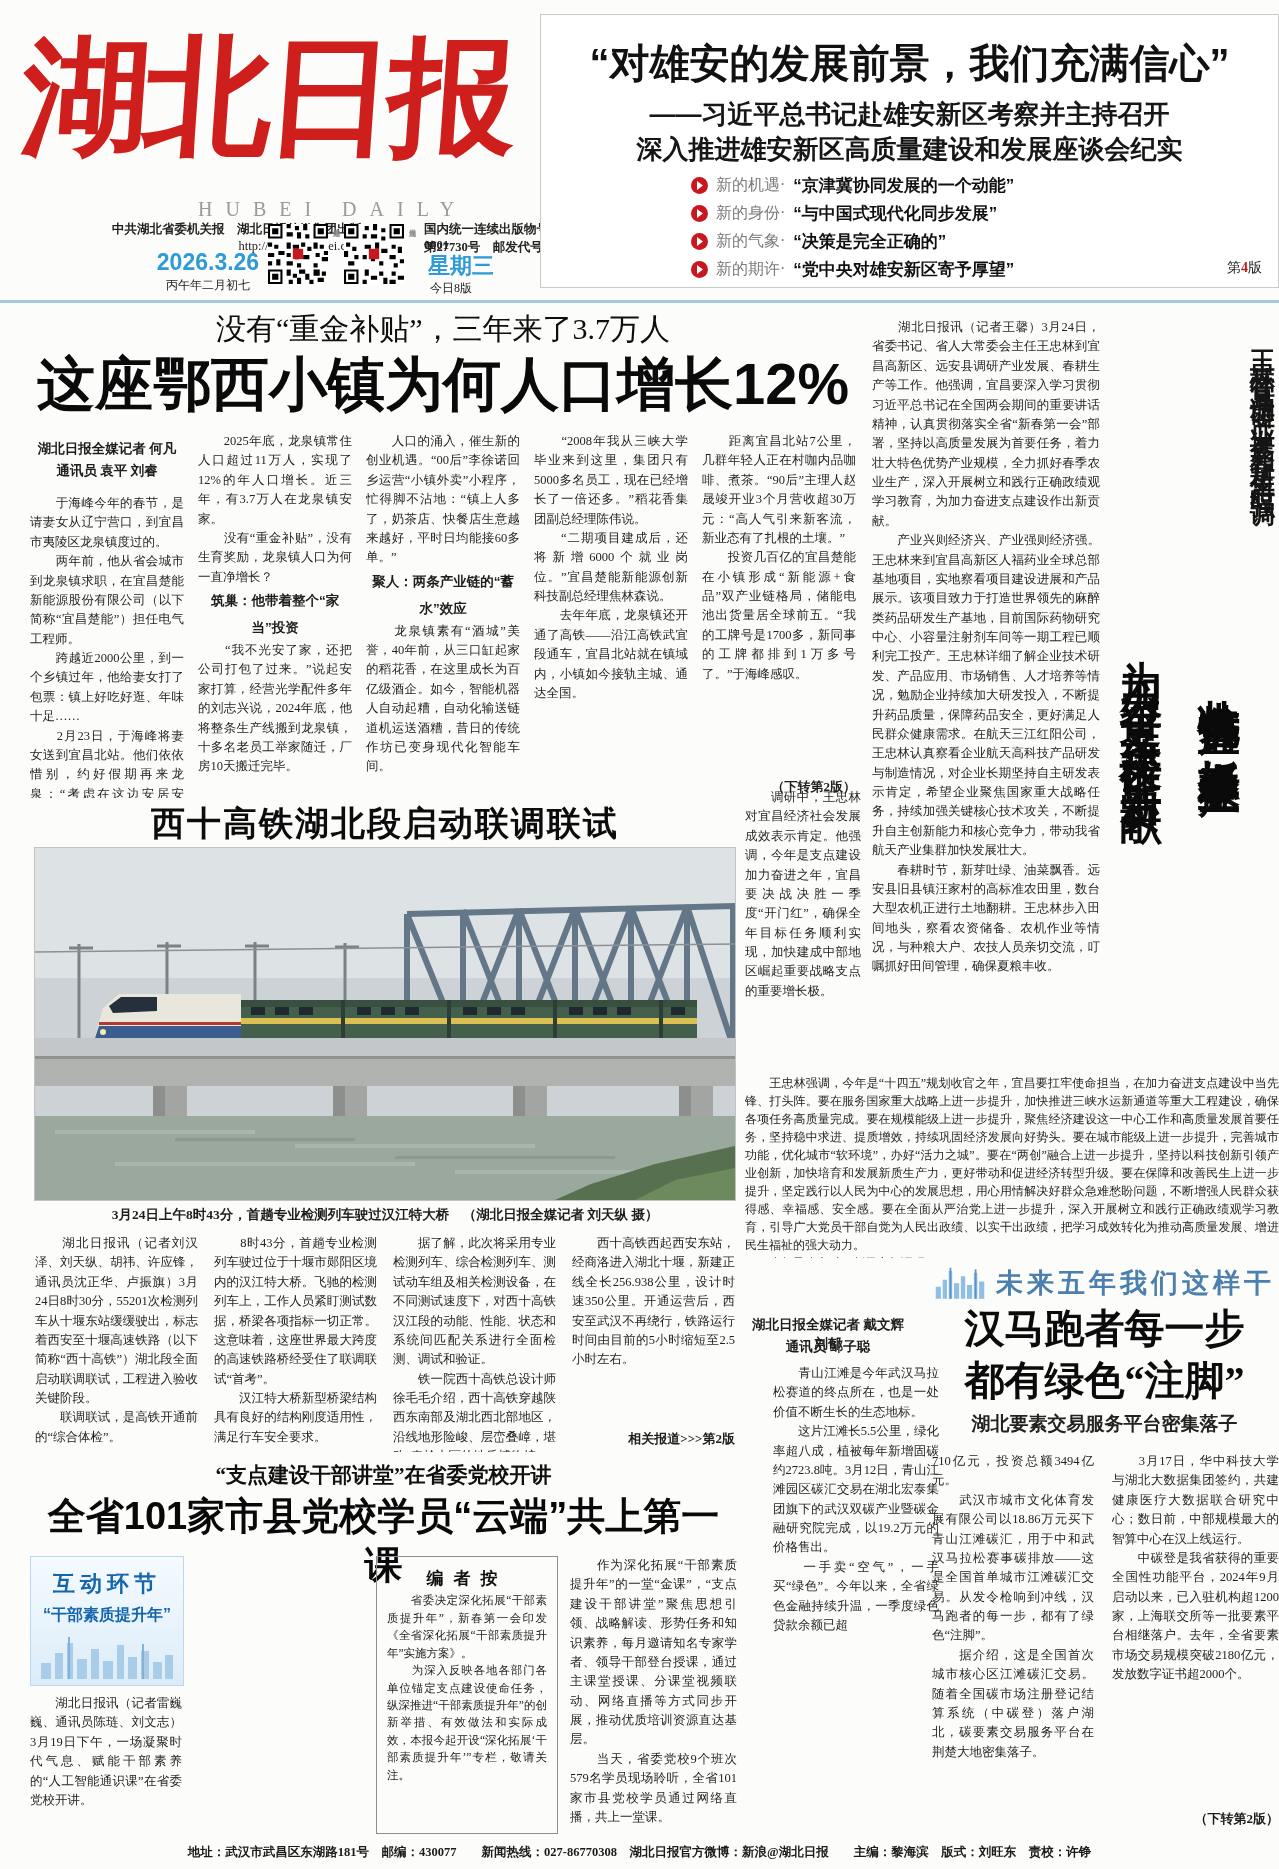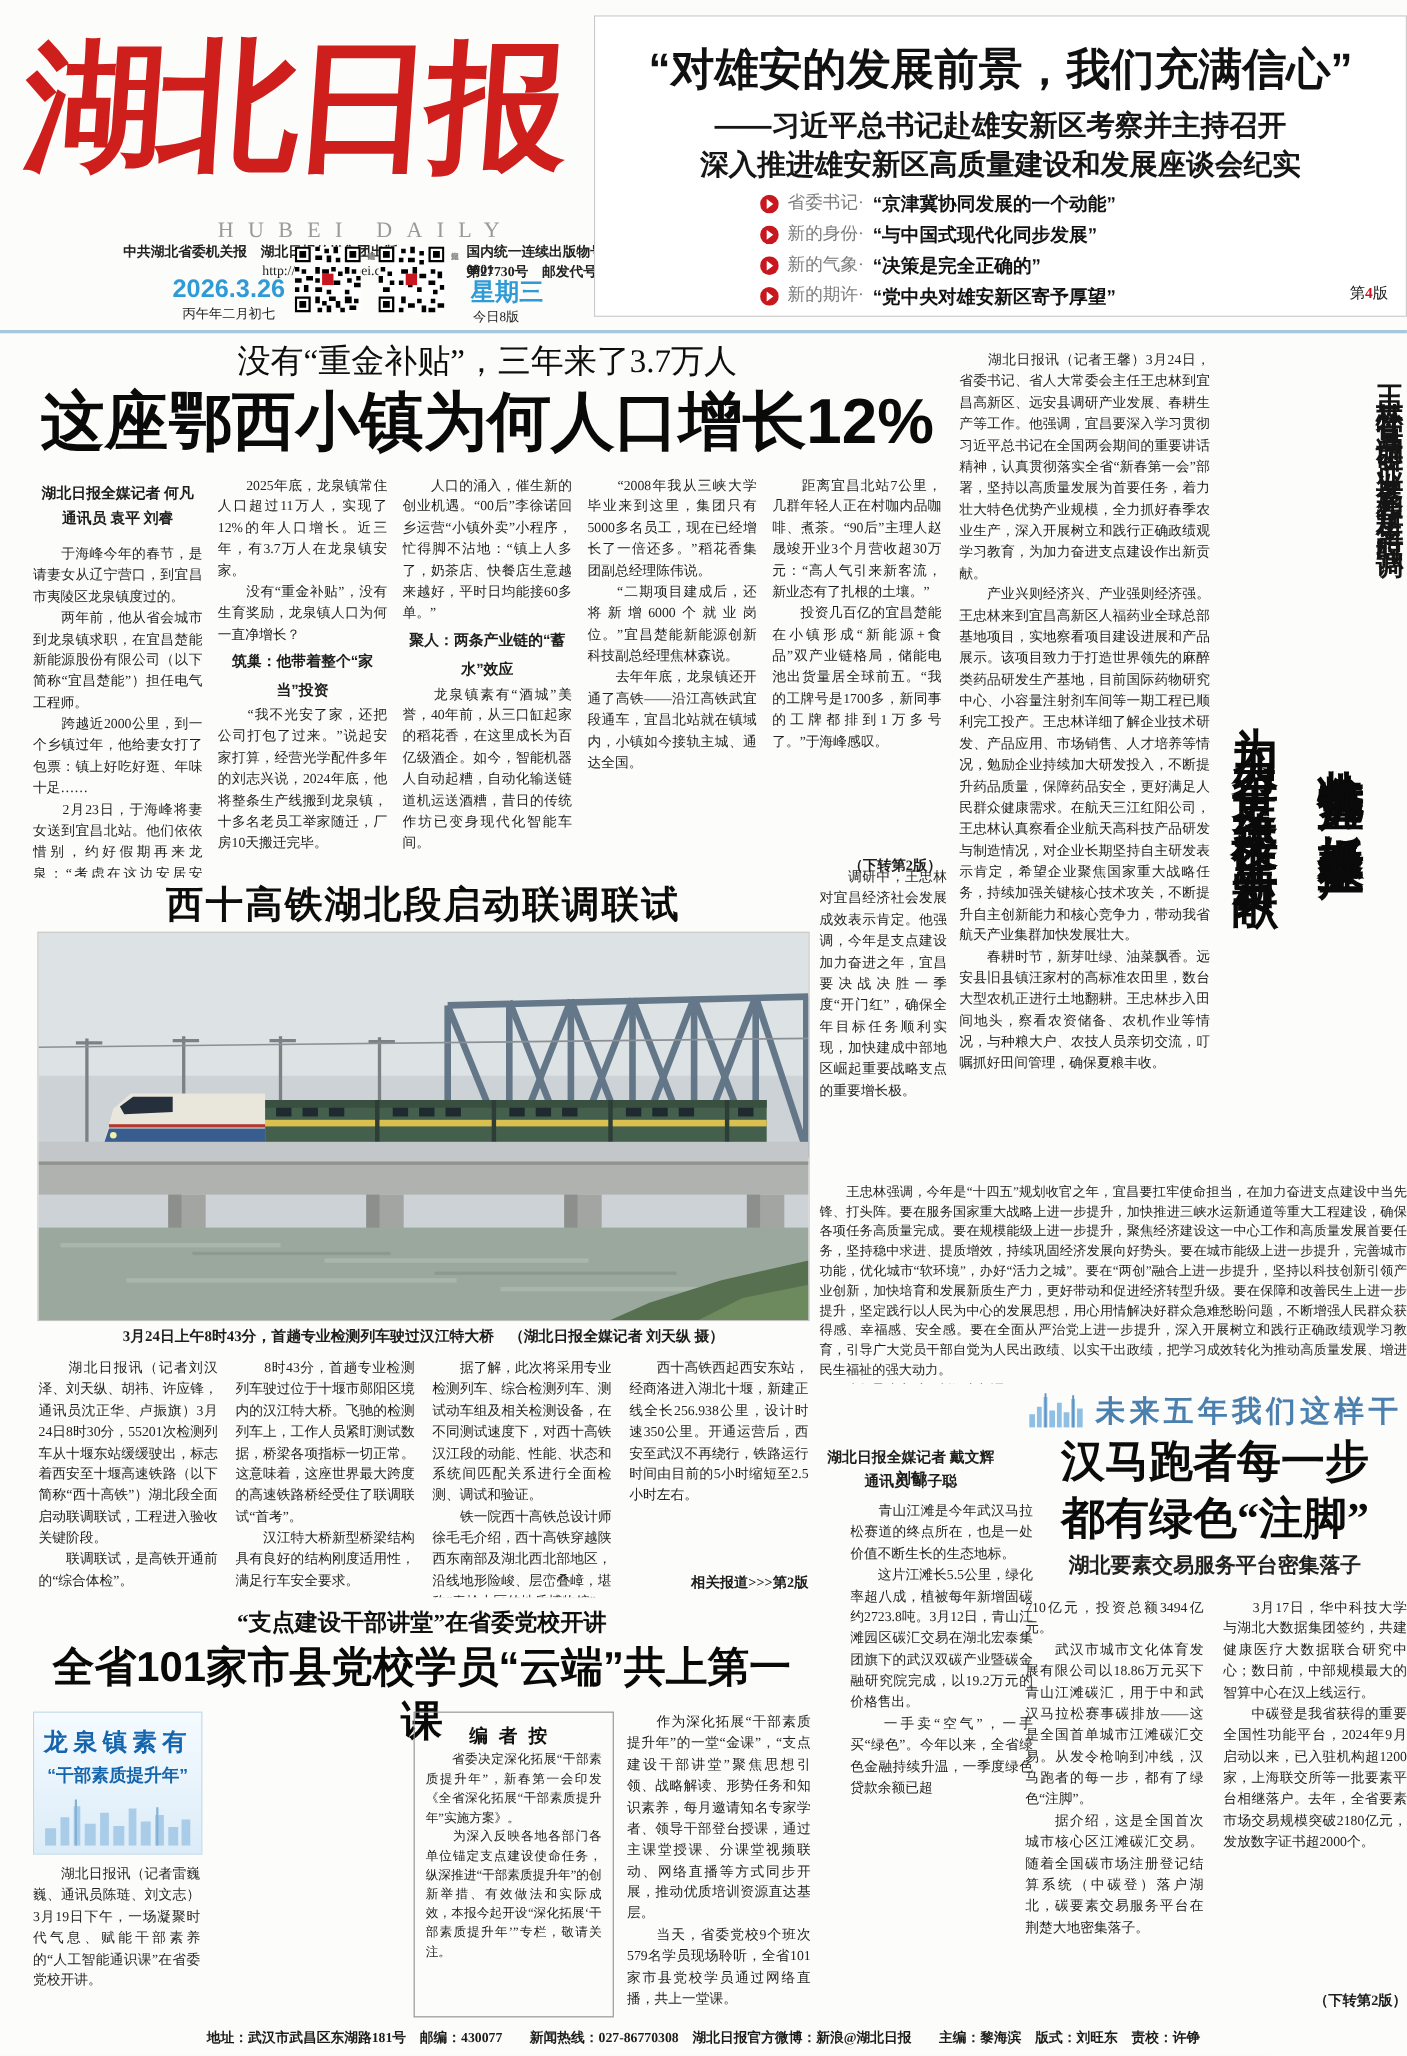--- a/index.html
+++ b/index.html
@@ -120,21 +120,21 @@
   <div class="abs" id="xa-box">
     <div class="abs ctr" id="xa-headline" style="position:absolute;">“对雄安的发展前景，我们充满信心”</div>
     <div class="abs ctr" id="xa-dek1" style="position:absolute;">——习近平总书记赴雄安新区考察并主持召开</div>
     <div class="abs ctr" id="xa-dek2" style="position:absolute;">深入推进雄安新区高质量建设和发展座谈会纪实</div>
 
     <div class="xa-row" style="top:158px;">
       <span class="xa-chevron"><svg viewBox="0 0 17 17" width="17" height="17">
             <circle cx="8.5" cy="8.5" r="8.5" fill="#c8171e"></circle>
             <path d="M6 4l6 4.5L6 13z" fill="#fff"></path>
           </svg></span>
-      <span class="xa-label">省委书记·</span>
+      <span class="xa-label">新的机遇·</span>
       <span class="xa-quote">“京津冀协同发展的一个动能”</span>
     </div>
     <div class="xa-row" style="top:186px;">
       <span class="xa-chevron"><svg viewBox="0 0 17 17" width="17" height="17">
             <circle cx="8.5" cy="8.5" r="8.5" fill="#c8171e"></circle>
             <path d="M6 4l6 4.5L6 13z" fill="#fff"></path>
           </svg></span>
       <span class="xa-label">新的身份·</span>
       <span class="xa-quote">“与中国式现代化同步发展”</span>
     </div>
@@ -312,21 +312,21 @@
 　　武汉市城市文化体育发展有限公司以18.86万元买下青山江滩碳汇，用于中和武汉马拉松赛事碳排放——这是全国首单城市江滩碳汇交易。从发令枪响到冲线，汉马跑者的每一步，都有了绿色“注脚”。
 　　据介绍，这是全国首次城市核心区江滩碳汇交易。随着全国碳市场注册登记结算系统（中碳登）落户湖北，碳要素交易服务平台在荆楚大地密集落子。</div>
   <div class="col" style="left:1112px;top:1452px;width:167px;height:356px;">　　3月17日，华中科技大学与湖北大数据集团签约，共建健康医疗大数据联合研究中心；数日前，中部规模最大的智算中心在汉上线运行。
 　　中碳登是我省获得的重要全国性功能平台，2024年9月启动以来，已入驻机构超1200家，上海联交所等一批要素平台相继落户。去年，全省要素市场交易规模突破2180亿元，发放数字证书超2000个。</div>
   <div class="note" style="left:1112px;top:1810px;width:167px;">（下转第2版）</div>
 
   <div class="abs ctr" id="lec-kicker">“支点建设干部讲堂”在省委党校开讲</div>
   <div class="abs ctr" id="lec-headline">全省101家市县党校学员“云端”共上第一课</div>
 
   <div class="abs" id="lec-promo">
-    <div id="lec-promo-l1">龙泉镇素有</div>
+    <div id="lec-promo-l1">互动环节</div>
     <div id="lec-promo-l2">“干部素质提升年”</div>
     <span style="position:absolute;left:6px;bottom:2px;">
       <svg viewBox="0 0 140 44" width="140" height="44" opacity="0.8">
         <path fill="#9cc4e4" d="M4 28h10v16H4zM18 18h8v26h-8zM30 8h6v36h-6zM40 24h10v20H40zM54 14h8v30h-8zM66 26h10v18H66zM80 10h7v34h-7zM91 22h9v22h-9zM104 16h8v28h-8zM116 27h9v17h-9zM128 20h8v24h-8z"></path>
         <path fill="#6ba3cf" d="M31 2h2v42h-2zM105 9h2v35h-2z"></path>
       </svg>
     </span>
   </div>
   <div class="col" style="left:30px;top:1694px;width:152px;height:140px;">　　湖北日报讯（记者雷巍巍、通讯员陈琏、刘文志）3月19日下午，一场凝聚时代气息、赋能干部素养的“人工智能通识课”在省委党校开讲。</div>
   <div class="abs" id="editor-box">

